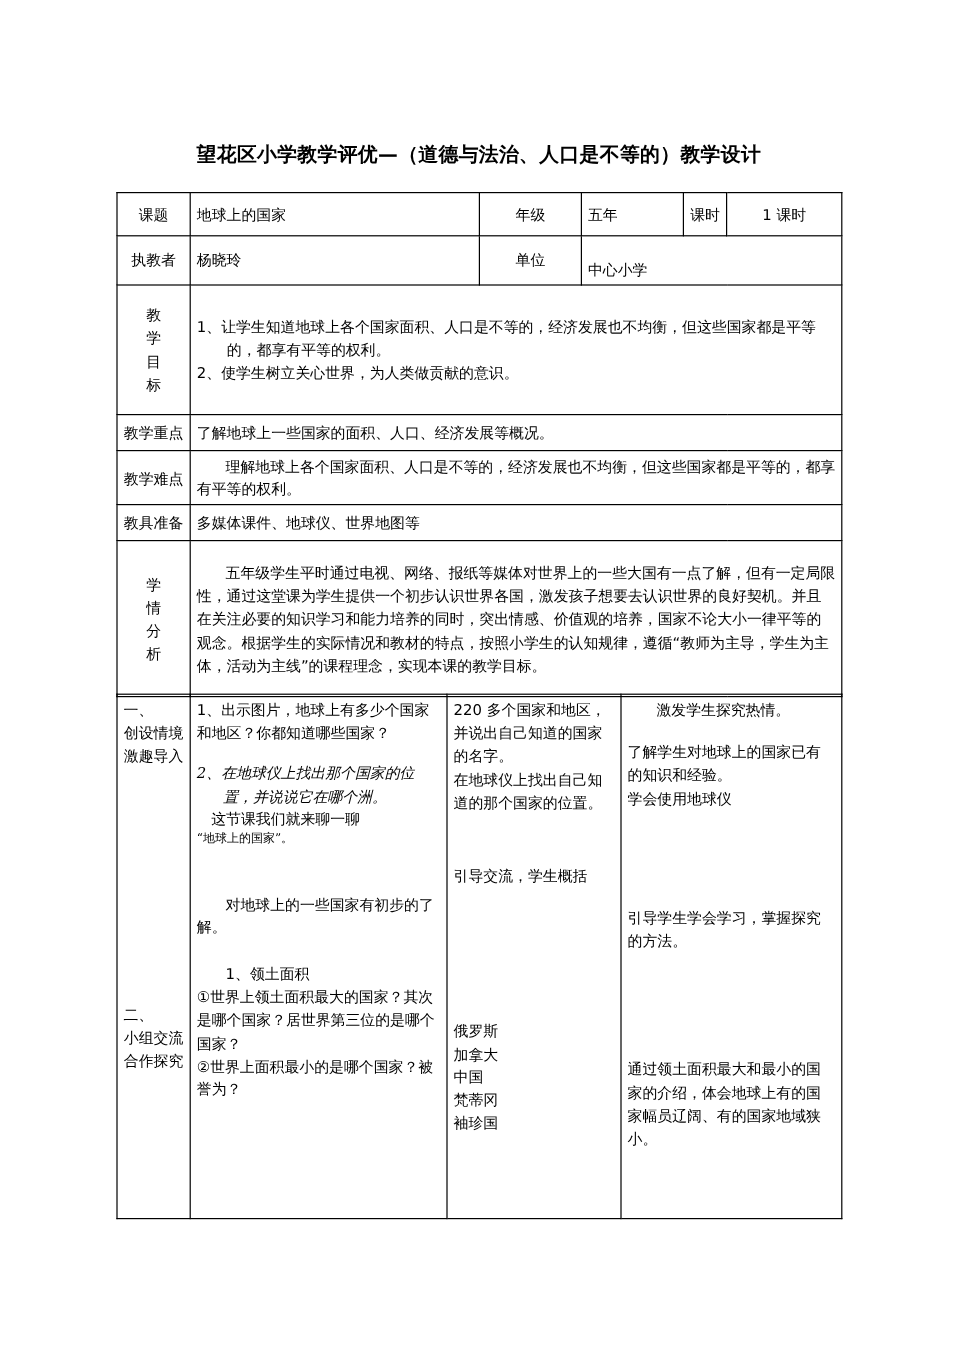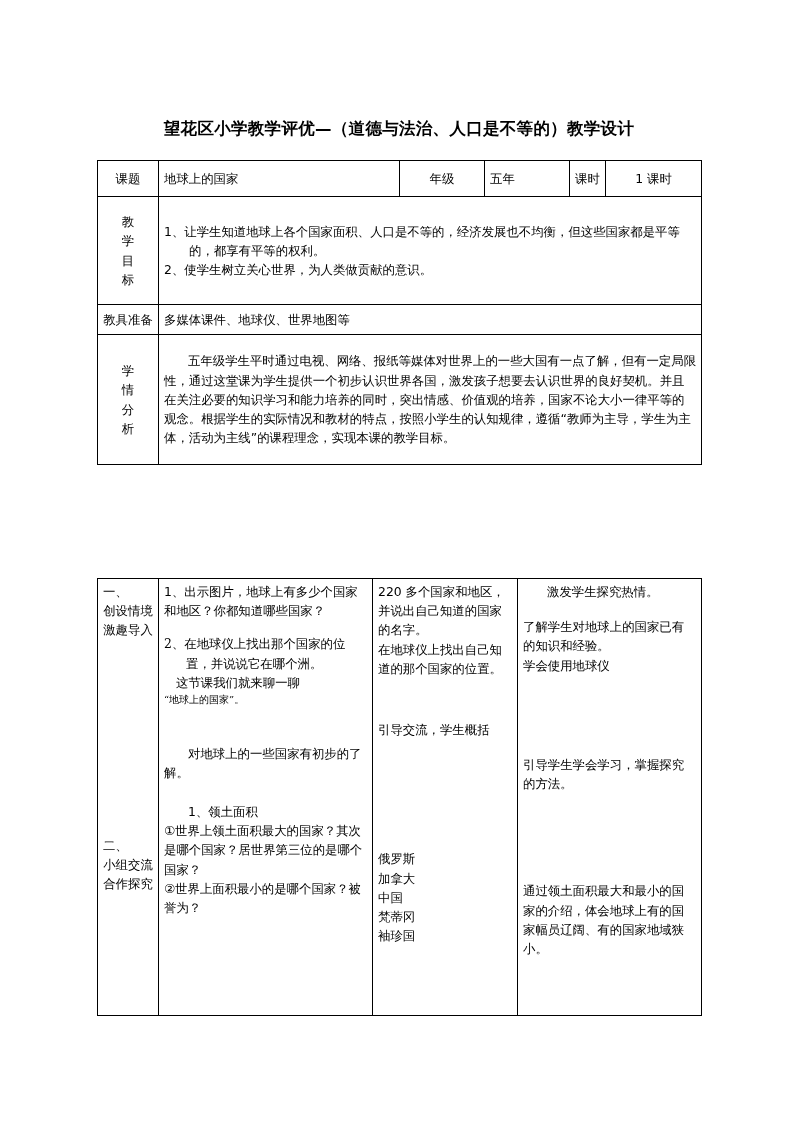--- a/index.html
+++ b/index.html
@@ -78,21 +78,21 @@
     text-align: center;
     vertical-align: top !important;
     line-height: 1.65;
     padding-top: 6px;
   }
   .flowlabel .first { text-align: left; display:block; }
   .flowlabel .blk { display: block; }
   .proc-cell { line-height: 1.6; }
   .proc-cell .p { display: block; }
   .proc-cell .gap { display: block; height: 14px; }
-  .hang { display:block; padding-left: 22px; text-indent: -22px; }
+  .hang { display:block; padding-left: 22px; text-indent: -22px; font-style: italic; }
   .ind1 { display:block; text-indent: 24px; }
   .ind2 { display:block; text-indent: 12px; }
   .sub-ser { font-family: "DejaVu Serif", "Liberation Serif", serif; }
   .small-quote { font-family: "DejaVu Serif", "Liberation Serif", serif; font-size: 10px; }
   .list-line { display: block; }
 </style>
 </head>
 <body>
 
 <div class="page">
@@ -112,35 +112,49 @@
 
       <tr style="height:36px">
         <td class="lbl">课题</td>
         <td class="mid">地球上的国家</td>
         <td class="lbl">年级</td>
         <td class="mid">五年</td>
         <td class="lbl">课时</td>
         <td class="hdr">1 课时</td>
       </tr>
 
+      <tr style="height:41px">
+        <td class="lbl">执教者</td>
+        <td class="mid">杨晓玲</td>
+        <td class="lbl">单位</td>
+        <td colspan="3" style="vertical-align:bottom">中心小学</td>
+      </tr>
 
       <tr style="height:108px">
         <td class="lbl-vert">
           <span>教</span>
           <span>学</span>
           <span>目</span>
           <span>标</span>
         </td>
         <td colspan="5" class="mid">
           <span class="ol-item">1、让学生知道地球上各个国家面积、人口是不等的，经济发展也不均衡，但这些国家都是平等的，都享有平等的权利。</span>
           <span class="ol-item">2、使学生树立关心世界，为人类做贡献的意识。</span>
         </td>
       </tr>
 
-
+      <tr style="height:30px">
+        <td class="lbl">教学重点</td>
+        <td colspan="5" class="mid">了解地球上一些国家的面积、人口、经济发展等概况。</td>
+      </tr>
+
+      <tr style="height:43px">
+        <td class="lbl">教学难点</td>
+        <td colspan="5" class="mid cell-ind">理解地球上各个国家面积、人口是不等的，经济发展也不均衡，但这些国家都是平等的，都享有平等的权利。</td>
+      </tr>
 
       <tr style="height:30px">
         <td class="lbl">教具准备</td>
         <td colspan="5" class="mid">多媒体课件、地球仪、世界地图等</td>
       </tr>
 
       <tr style="height:130px">
         <td class="lbl-vert">
           <span>学</span>
           <span>情</span>

